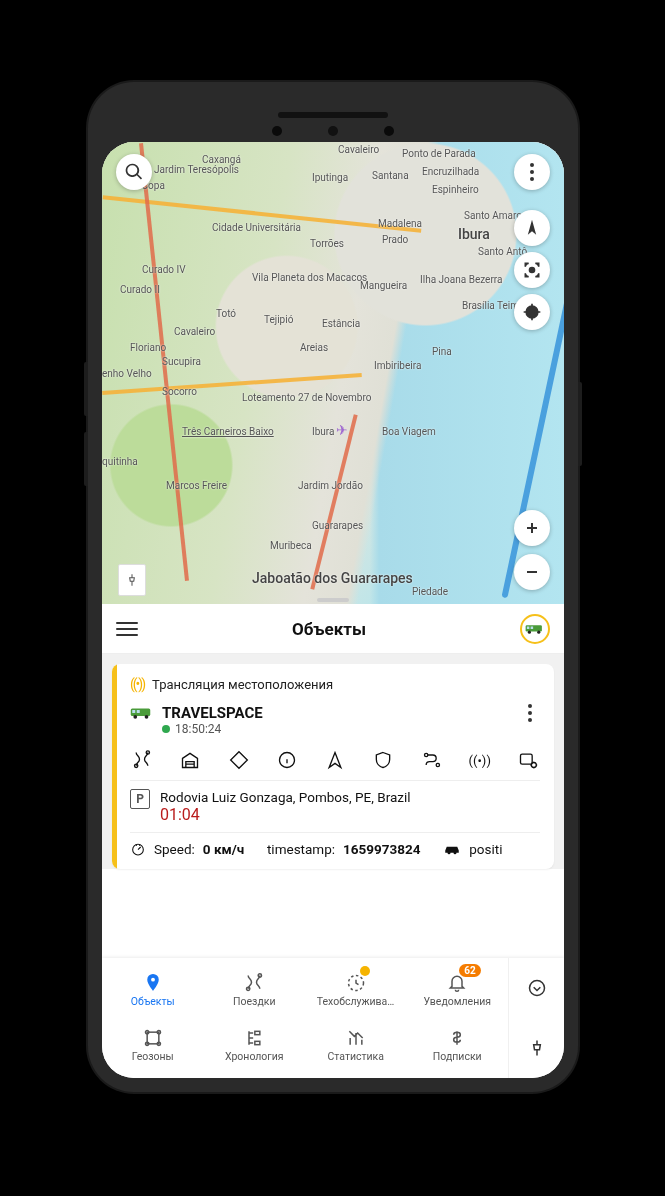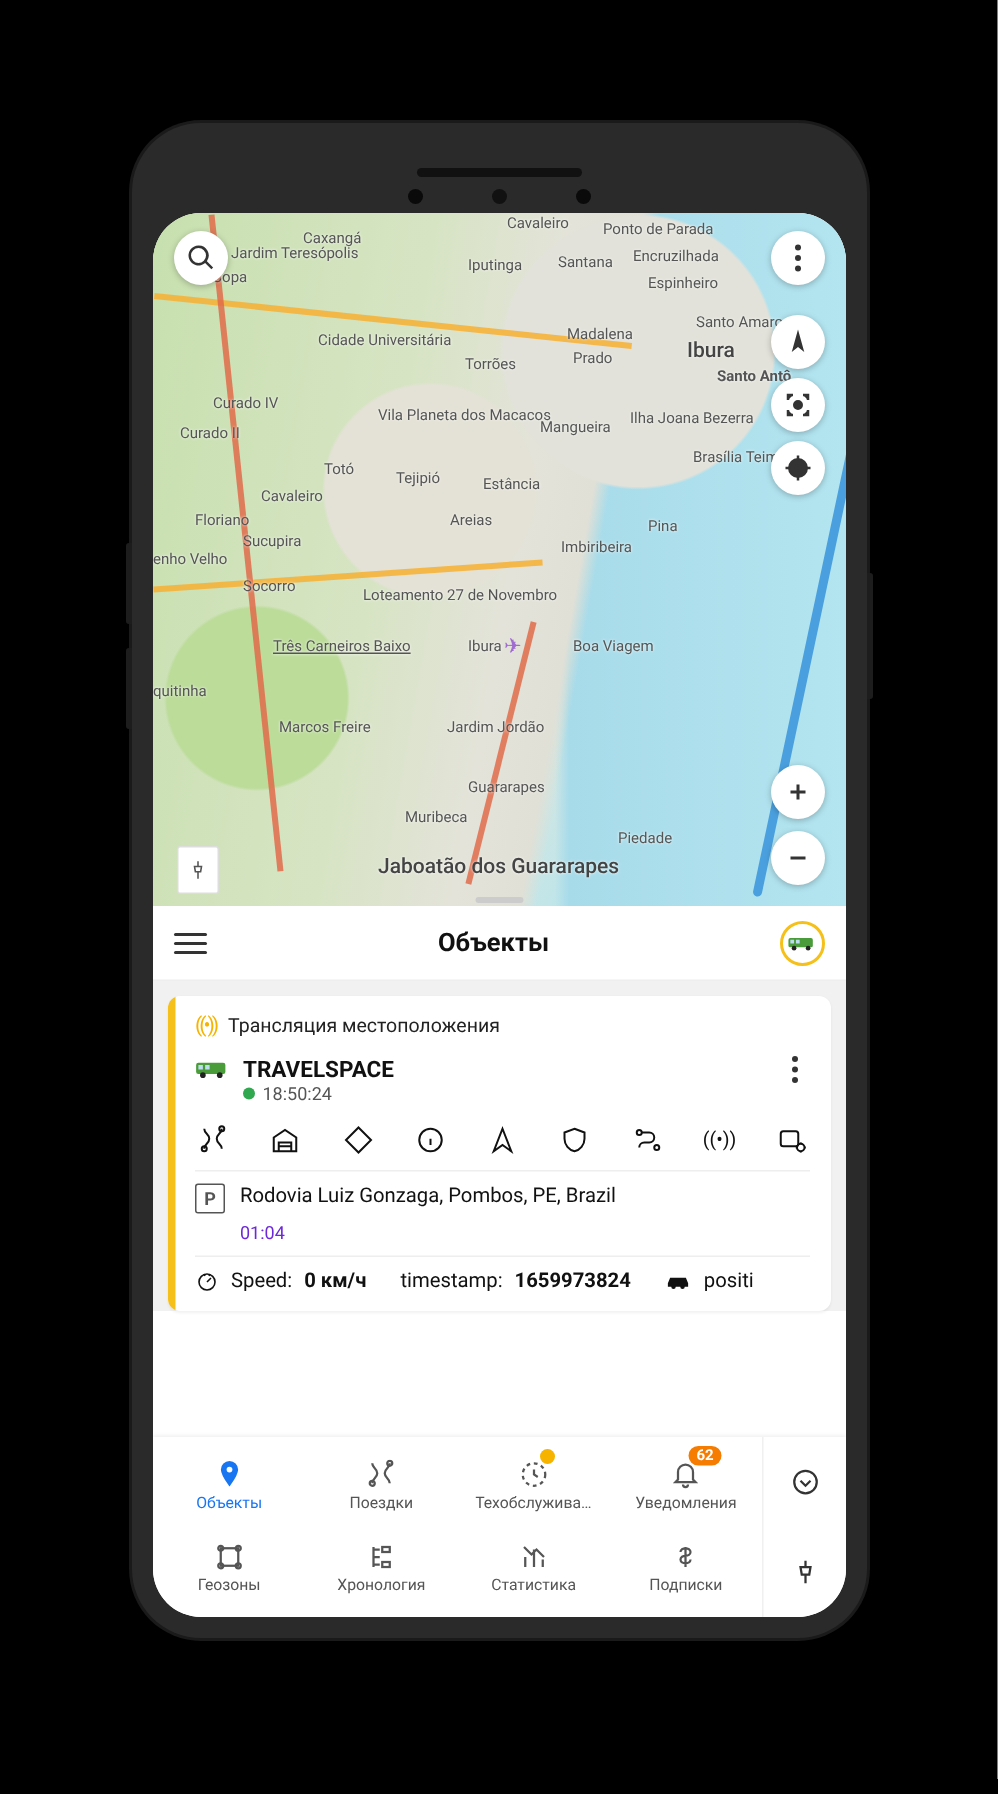--- a/index.html
+++ b/index.html
@@ -152,21 +152,21 @@
     display:flex; justify-content:space-between;
     margin:14px 2px 10px 2px;
   }
   .iconbar .ib { width:20px; height:20px; display:flex; align-items:center; justify-content:center;}
   .iconbar .ib svg { width:20px; height:20px; fill:none; stroke:#111; stroke-width:1.6;}
   .sep { height:1px; background:#eee; margin:8px 0;}
   .loc-row { display:flex; gap:10px; align-items:flex-start;}
   .park-ic { width:20px; height:20px; border:1.5px solid #555; border-radius:2px;
     display:flex; align-items:center; justify-content:center; font-size:12px; font-weight:700; color:#555; flex-shrink:0;}
   .loc-row .adr { font-size:13.5px; color:#111;}
-  .loc-row .dur { font-size:12px; color:#6d28d9; margin-top:10px;}
+  .loc-row .dur { font-size:16px; color:#b91c1c; margin-top:0;}
   .metrics-row { display:flex; align-items:center; gap:8px; font-size:13.5px; color:#111; overflow:hidden; white-space:nowrap;}
   .metrics-row svg { width:16px; height:16px; fill:none; stroke:#111; stroke-width:1.6; flex-shrink:0;}
   .metrics-row .car { width:18px; height:12px; fill:#111; stroke:none;}
   .card2 .unit-row { padding: 12px 14px; }
   
   .bottom-nav {
     position:absolute; bottom:0; left:0; right:0;
     background:#fff; height:120px;
     box-shadow: 0 -1px 3px rgba(0,0,0,.08);
     display:flex;
@@ -217,21 +217,21 @@
           <div class="map-label" style="left: 270px; top: 28px;">Santana</div>
           <div class="map-label" style="left: 300px; top: 6px;">Ponto de Parada</div>
           <div class="map-label" style="left: 320px; top: 24px;">Encruzilhada</div>
           <div class="map-label" style="left: 330px; top: 42px;">Espinheiro</div>
           <div class="map-label" style="left: 110px; top: 80px;">Cidade Universitária</div>
           <div class="map-label" style="left: 208px; top: 96px;">Torrões</div>
           <div class="map-label" style="left: 276px; top: 76px;">Madalena</div>
           <div class="map-label" style="left: 280px; top: 92px;">Prado</div>
           <div class="map-label big" style="left: 356px; top: 84px;">Ibura</div>
           <div class="map-label" style="left: 362px; top: 68px;">Santo Amaro</div>
-          <div class="map-label" style="left: 376px; top: 104px; font-weight: bold;">Santo Antô</div>
+          <div class="map-label" style="left: 376px; top: 104px;">Santo Antô</div>
           <div class="map-label" style="left: 40px; top: 122px;">Curado IV</div>
           <div class="map-label" style="left: 18px; top: 142px;">Curado II</div>
           <div class="map-label" style="left: 150px; top: 130px;">Vila Planeta dos Macacos</div>
           <div class="map-label" style="left: 258px; top: 138px;">Mangueira</div>
           <div class="map-label" style="left: 318px; top: 132px;">Ilha Joana Bezerra</div>
           <div class="map-label" style="left: 360px; top: 158px;">Brasília Teim</div>
           <div class="map-label" style="left: 114px; top: 166px;">Totó</div>
           <div class="map-label" style="left: 162px; top: 172px;">Tejipió</div>
           <div class="map-label" style="left: 72px; top: 184px;">Cavaleiro</div>
           <div class="map-label" style="left: 220px; top: 176px;">Estância</div>
@@ -240,26 +240,26 @@
           <div class="map-label" style="left: 0px; top: 226px;">enho Velho</div>
           <div class="map-label" style="left: 198px; top: 200px;">Areias</div>
           <div class="map-label" style="left: 272px; top: 218px;">Imbiribeira</div>
           <div class="map-label" style="left: 330px; top: 204px;">Pina</div>
           <div class="map-label" style="left: 60px; top: 244px;">Socorro</div>
           <div class="map-label" style="left: 140px; top: 250px;">Loteamento 27 de Novembro</div>
           <div class="map-label" style="left: 80px; top: 284px; text-decoration: underline;">Três Carneiros Baixo</div>
           <div class="map-label" style="left: 210px; top: 284px;">Ibura</div>
           <div class="map-label" style="left: 280px; top: 284px;">Boa Viagem</div>
           <div class="map-label" style="left: 0px; top: 314px;">quitinha</div>
-          <div class="map-label" style="left: 84px; top: 338px;">Marcos Freire</div>
+          <div class="map-label" style="left: 64px; top: 338px;">Marcos Freire</div>
           <div class="map-label" style="left: 196px; top: 338px;">Jardim Jordão</div>
           <div class="map-label" style="left: 210px; top: 378px;">Guararapes</div>
           <div class="map-label" style="left: 168px; top: 398px;">Muribeca</div>
           <div class="map-label big" style="left: 150px; top: 428px;">Jaboatão dos Guararapes</div>
-          <div class="map-label" style="left: 270px; top: 412px; padding-left: 40px;">Piedade</div>
+          <div class="map-label" style="left: 270px; top: 444px; padding-left: 40px;">Piedade</div>
         </div>
 
       <div class="ctl-btn" style="left:14px; top:12px;">
         <svg viewBox="0 0 24 24">
             <path d="M10 2a8 8 0 105.3 14l5 5 1.4-1.4-5-5A8 8 0 0010 2zm0 2a6 6 0 110 12 6 6 0 010-12z"></path>
           </svg>
       </div>
       <div class="ctl-btn" style="right:14px; top:12px;">
         <div style="display:flex;flex-direction:column;gap:3px;">
             <span style="width:4px;height:4px;border-radius:50%;background:#333;"></span>

